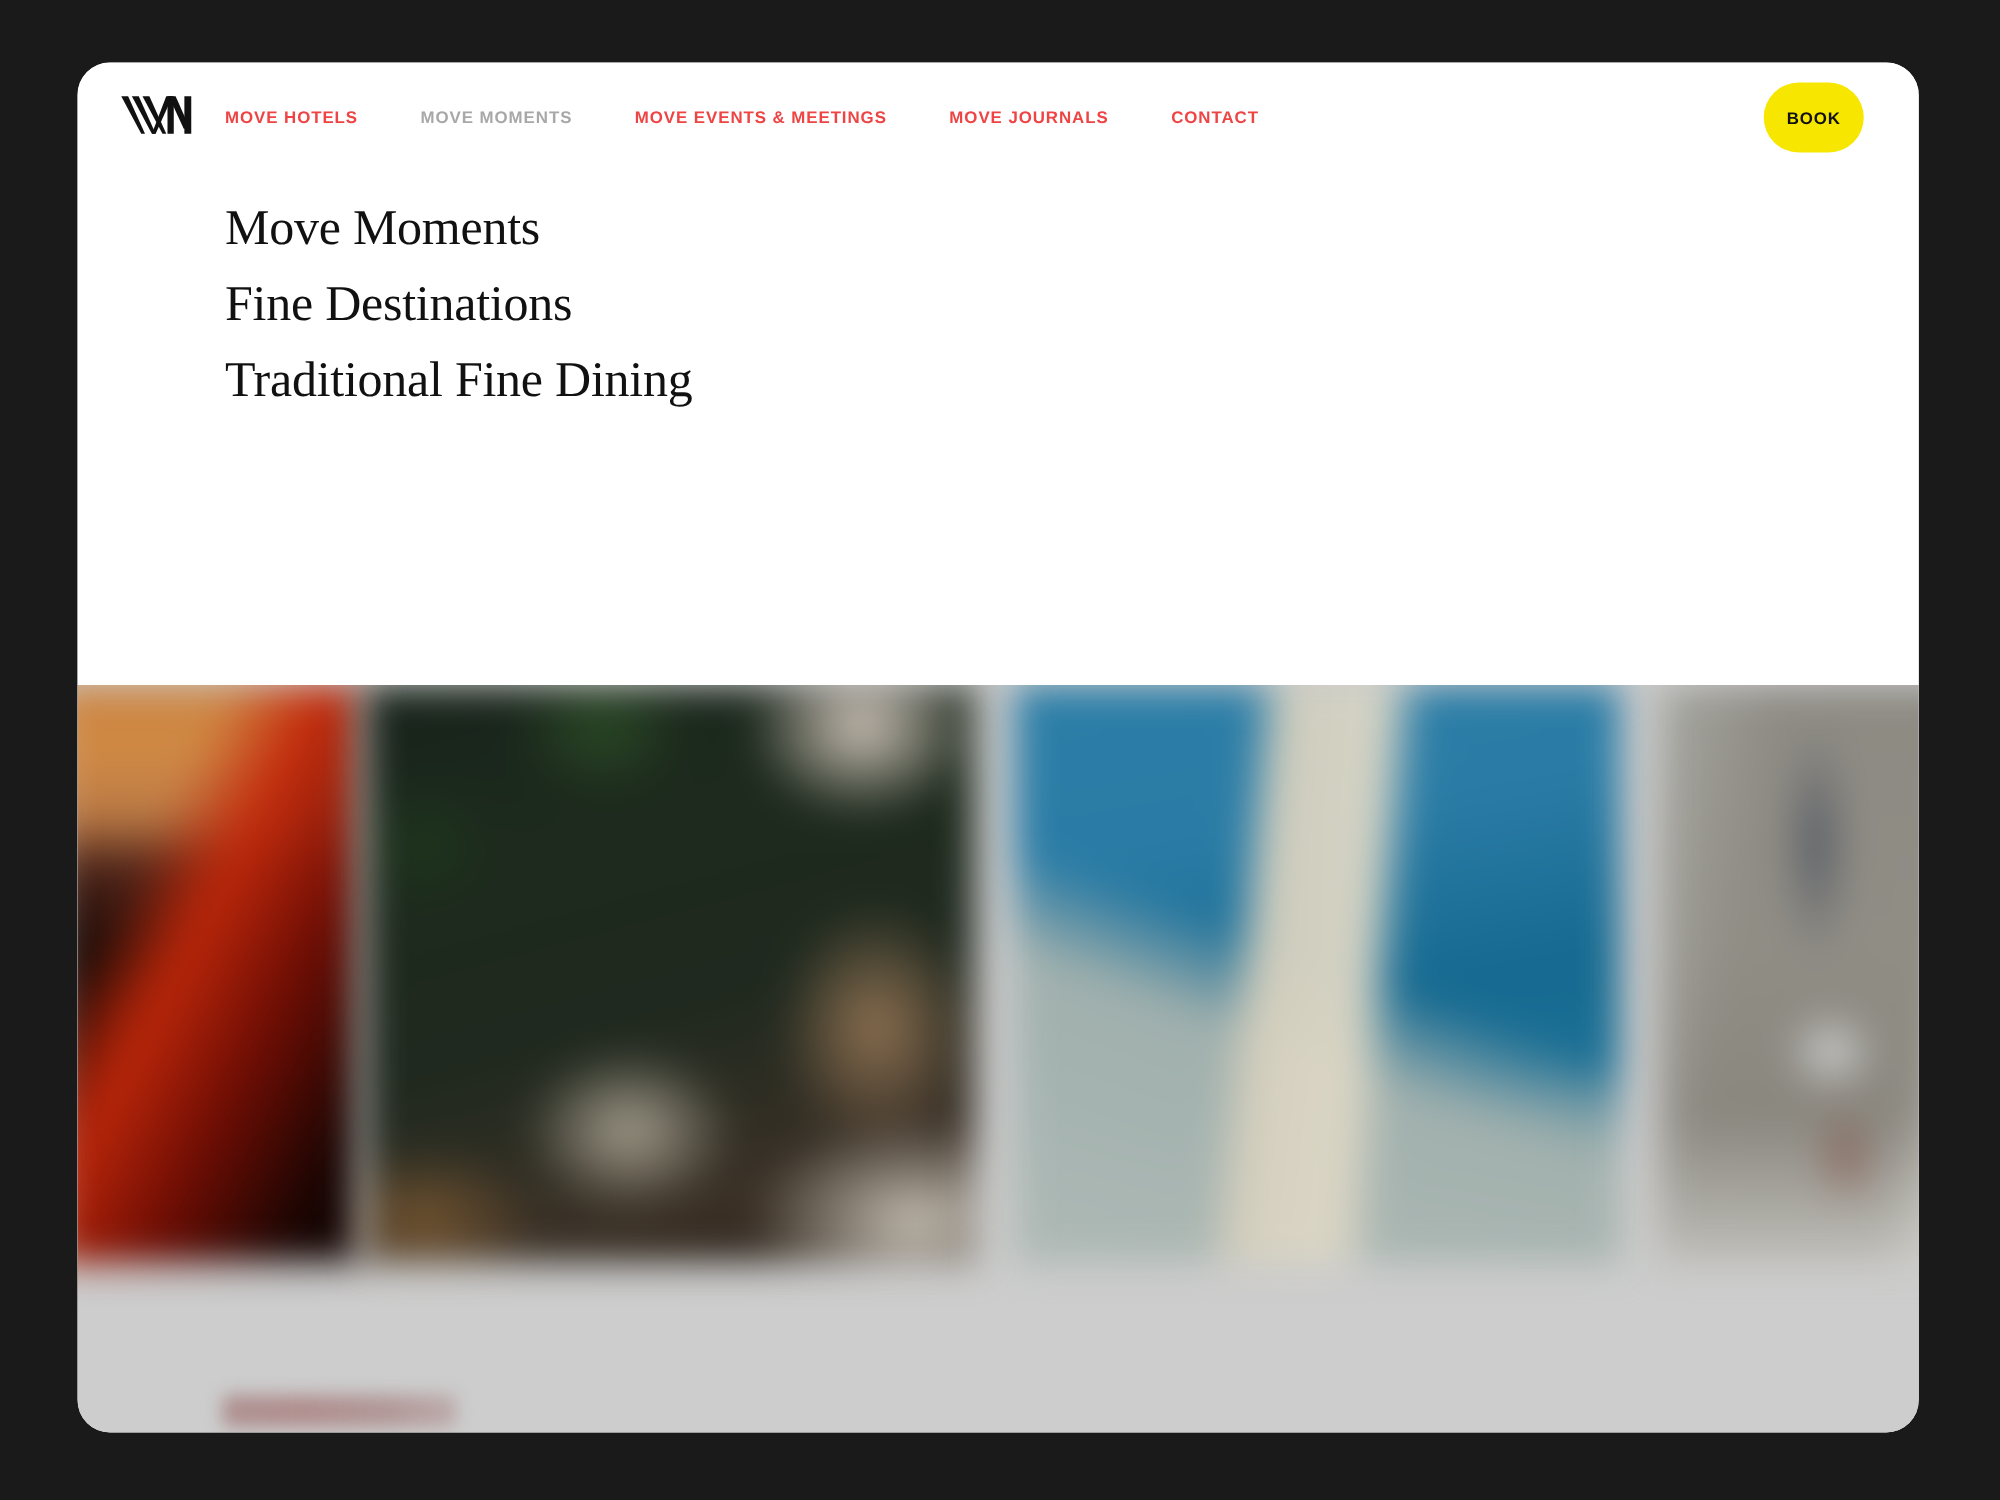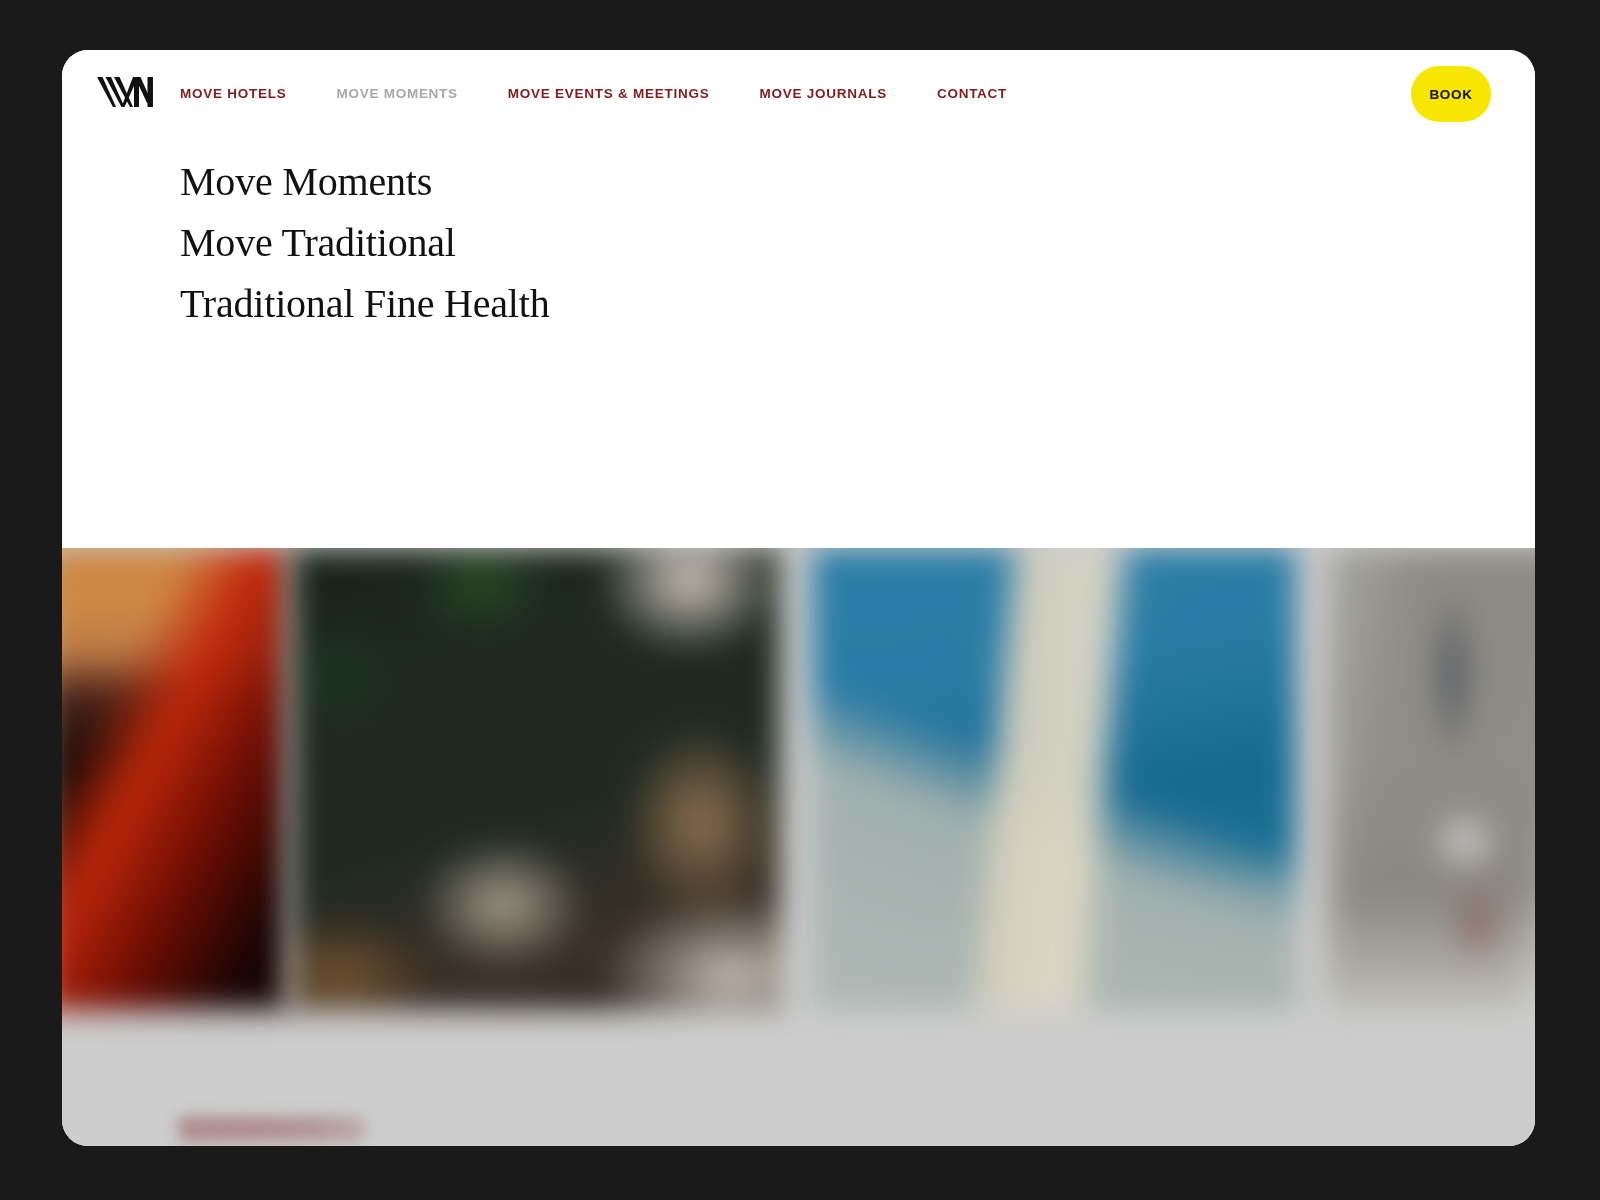--- a/index.html
+++ b/index.html
@@ -46,21 +46,21 @@
     left:118px; top:0;
     height:88px;
     display:flex;
     align-items:center;
     gap:0;
   }
   .nav-item {
     font-size:13.5px;
     font-weight:700;
     letter-spacing:0.055em;
-    color:#7f1d1d;
+    color:#ef4444;
     text-transform:uppercase;
     white-space:nowrap;
     cursor:pointer;
     margin-right:50px;
     line-height:1;
   }
   .nav-item.active { color:#a8a8a8; }
 
   .book-btn {
     position:absolute;
@@ -218,22 +218,22 @@
         <div class="card c4">
           <div class="card-inner"></div>
         </div>
       </div>
       <div class="blur-text"></div>
 
     </div>
 
     <div class="dropdown">
       <div class="menu-row"><span class="menu-item">Move Moments</span></div>
-      <div class="menu-row"><span class="menu-item">Move Traditional</span></div>
-      <div class="menu-row"><span class="menu-item">Traditional Fine Health</span></div>
+      <div class="menu-row"><span class="menu-item">Fine Destinations</span></div>
+      <div class="menu-row"><span class="menu-item">Traditional Fine Dining</span></div>
     </div>
 
     <div class="header">
       <svg class="logo" viewBox="0 0 120 76" aria-hidden="true">
         <g fill="#111111">
           <polygon points="2,8 13,8 40,68 34,68"></polygon>
           <polygon points="19,8 30,8 57,68 51,68"></polygon>
           <polygon points="36,8 47,8 74,68 68,68"></polygon>
           <polygon points="74,8 84,8 57,68 51,68"></polygon>
           <rect x="76" y="8" width="10" height="60"></rect>

